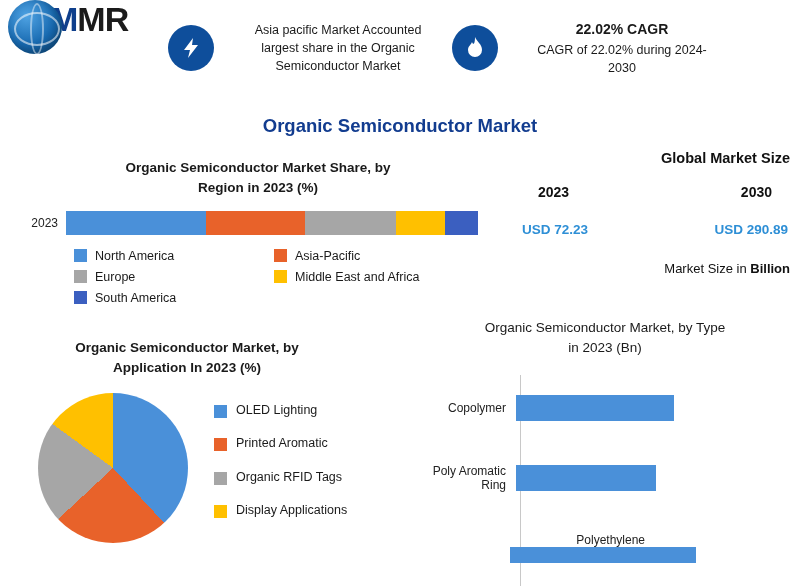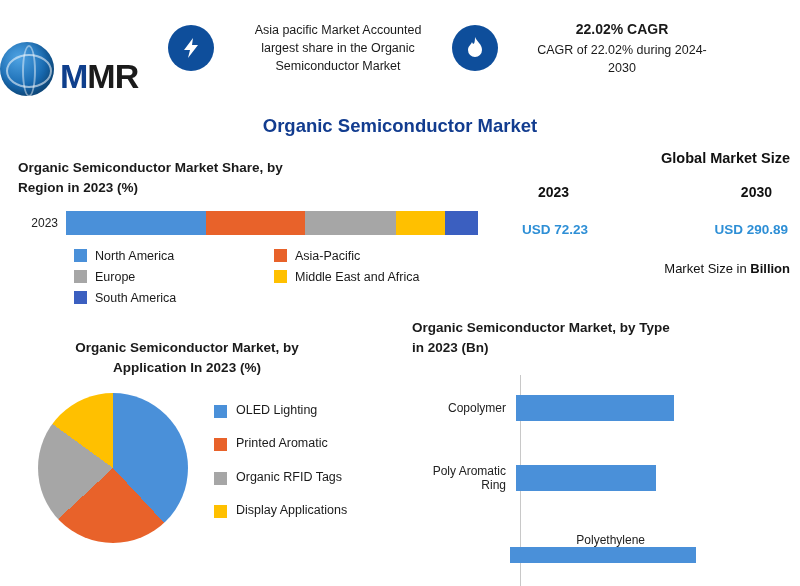--- a/index.html
+++ b/index.html
@@ -19,22 +19,22 @@
   
   .header {
     position: absolute;
     top: 0; left: 0;
     width: 800px; height: 96px;
     display: flex;
     align-items: center;
   }
   .logo-box {
     width: 168px; height: 96px;
-    display: flex; align-items: flex-end;
-    gap: 18px;
+    display: flex; align-items: flex-start;
+    padding-left: 8px;
   }
   .globe {
     width: 54px; height: 54px;
     border-radius: 50%;
     background: radial-gradient(circle at 35% 30%, #4fa3e3 0%, #1769b0 55%, #0d4d85 100%);
     position: relative;
     flex: 0 0 auto;
     box-shadow: inset -4px -4px 8px rgba(0,0,0,0.25);
   }
   .globe:before {
@@ -107,20 +107,21 @@
   
   .region-sec {
     position: absolute;
     top: 158px; left: 18px;
     width: 480px;
   }
   .sec-title {
     font-size: 13.5px;
     font-weight: bold;
     color: #1a1a1a;
+    text-align: center;
     line-height: 1.5;
   }
   .bar-row {
     margin-top: 12px;
     display: flex;
     align-items: center;
   }
   .bar-ylabel {
     width: 48px;
     font-size: 12px;
@@ -206,22 +207,22 @@
   }
   .pl-sw { width: 13px; height: 13px; margin-right: 9px; margin-top: 2px; flex: 0 0 auto; }
 
   
   .type-sec {
     position: absolute;
     top: 318px; left: 412px;
     width: 386px;
   }
   .type-title {
-    font-size: 13.5px; font-weight: bold; color: #1a1a1a;
-    line-height: 1.5;
+    font-size: 13.5px; font-weight: normal; color: #1a1a1a;
+    text-align: center; line-height: 1.5;
   }
   .type-chart {
     margin-top: 16px;
     position: relative;
     height: 212px;
   }
   .axis-line {
     position: absolute;
     left: 108px; top: 0; bottom: 0;
     width: 1px; background: #c8c8c8;

